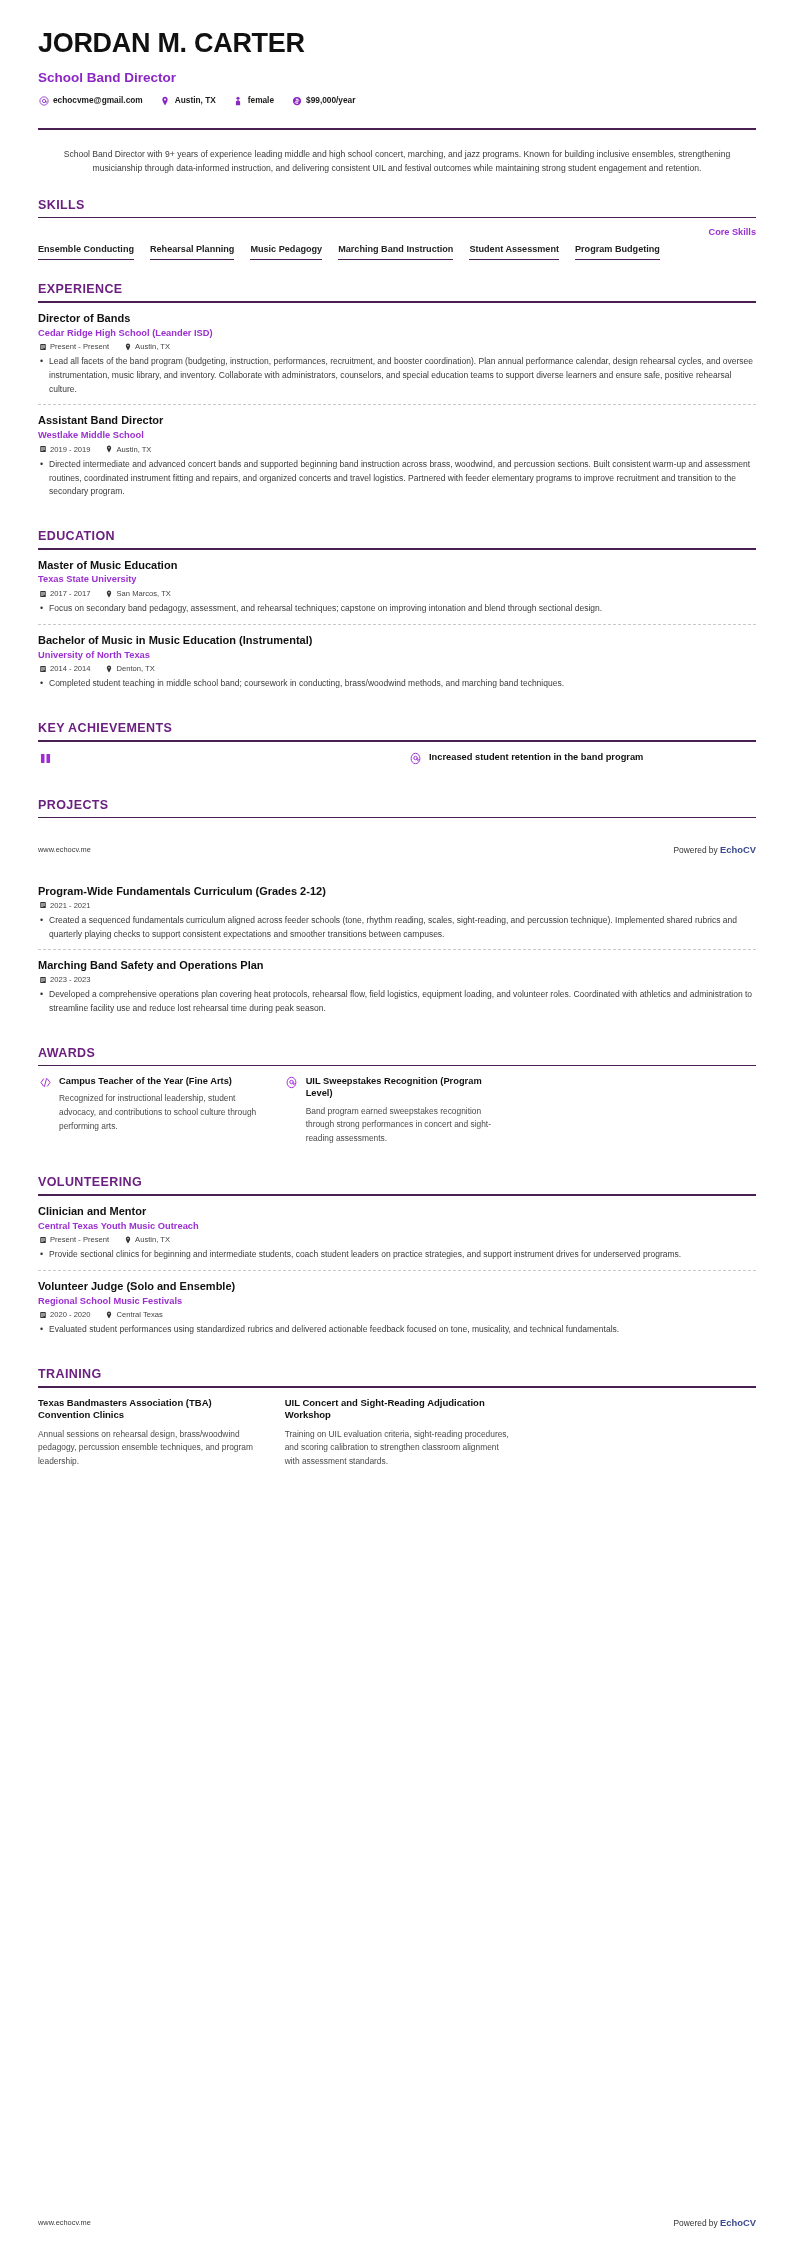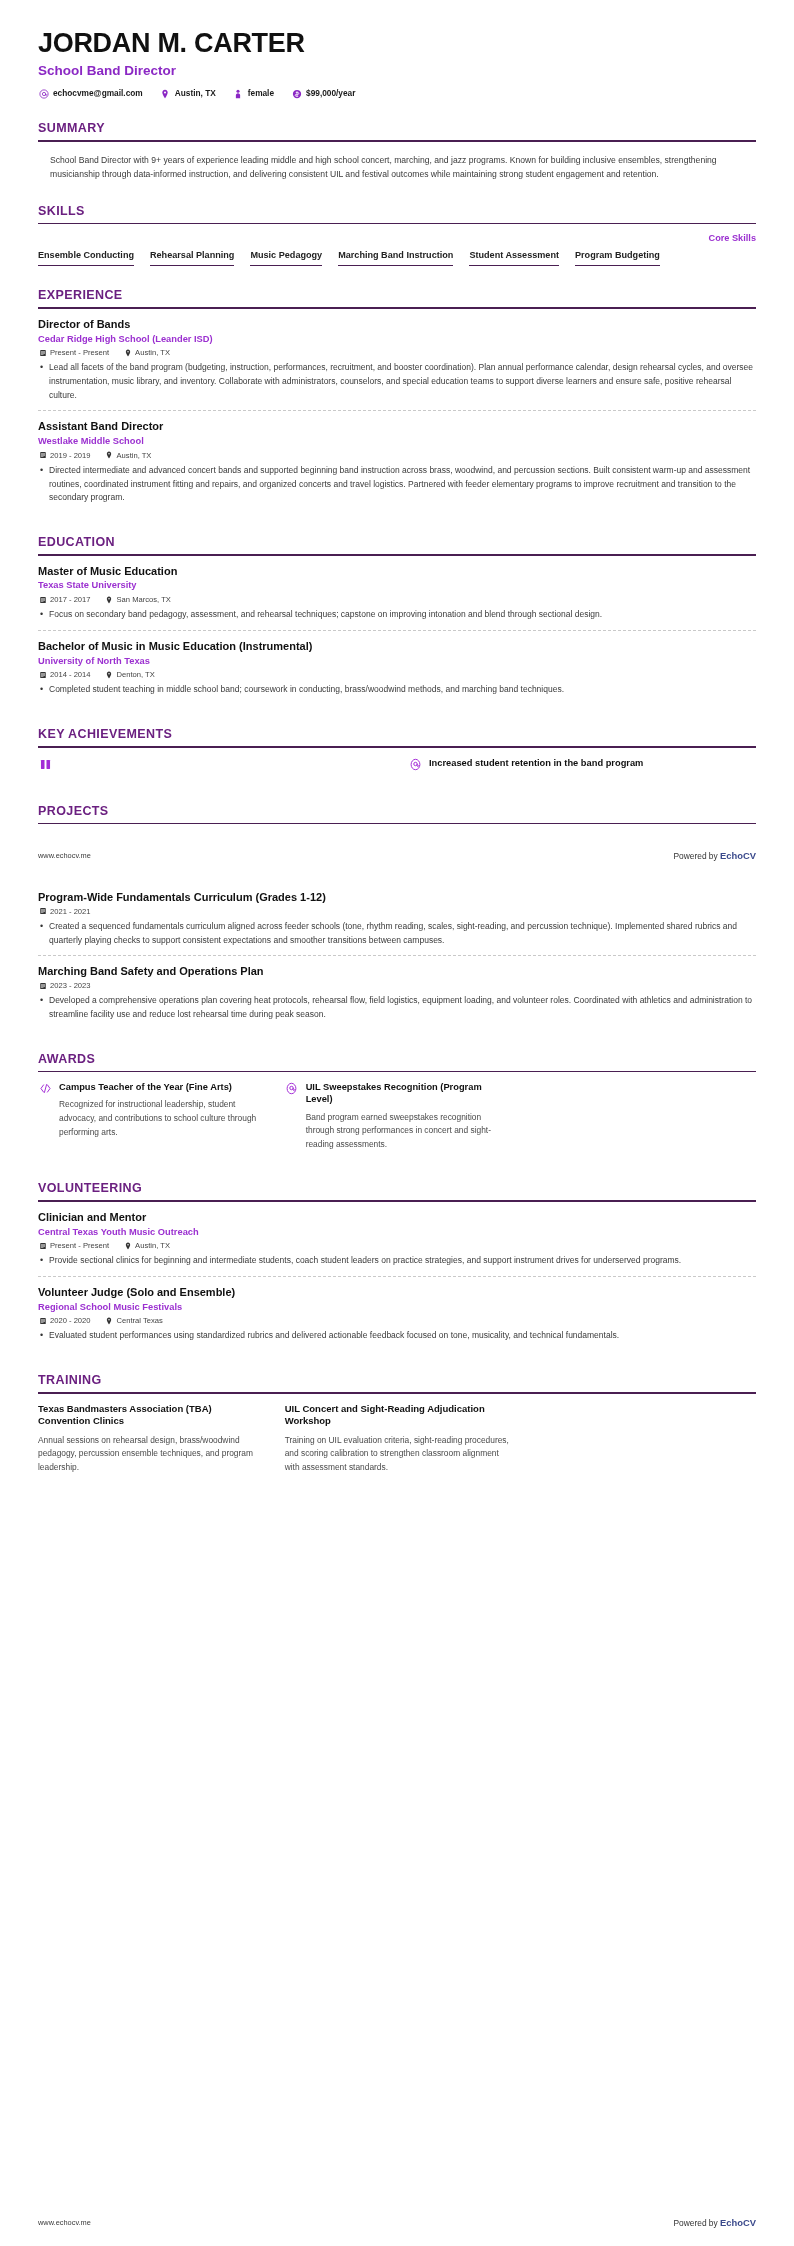--- a/index.html
+++ b/index.html
@@ -28,21 +28,21 @@
     font-weight: 700;
     letter-spacing: -0.3px;
     color: #111111;
     margin: 0 0 3px 0;
     line-height: 1.15;
   }
   .job-title {
     font-size: 13.5px;
     font-weight: 700;
     color: #8b28c4;
-    margin: 4px 0 9px 0;
+    margin: 11px 0 9px 0;
     line-height: 1.2;
   }
   .contact-row {
     display: flex;
     align-items: center;
     flex-wrap: wrap;
     gap: 0px;
     font-size: 8.3px;
     font-weight: 700;
     color: #1a1a1a;
@@ -78,21 +78,22 @@
     height: 1.6px;
     background: #4a1f52;
     width: 100%;
     margin-bottom: 9px;
   }
 
   .body-text {
     font-size: 8.6px;
     line-height: 1.62;
     color: #3a3a3a;
-    margin: 12px;
+    margin: 18px;
+    text-align: center;
   }
 
   
   .skills-group-label {
     font-size: 9.2px;
     font-weight: 700;
     color: #9b30d0;
     margin: 0 0 7px 0;
     text-align: right;
   }
@@ -292,21 +293,20 @@
               <circle cx="8" cy="8" r="6.6"></circle>
               <path d="M8 3.4v9.2M6 5.6h3.4a1.5 1.5 0 010 3H6.6a1.5 1.5 0 000 3H10" stroke="#fff" stroke-width="1.2" fill="none"></path>
             </svg>
           </span>
           <span>$99,000/year</span>
         </span>
       </div>
     </div>
 
     <div class="section">
-      <div class="section-title">SUMMARY</div>
       <div class="section-rule"></div>
       <p class="body-text">School Band Director with 9+ years of experience leading middle and high school concert, marching, and jazz programs. Known for building inclusive ensembles, strengthening musicianship through data-informed instruction, and delivering consistent UIL and festival outcomes while maintaining strong student engagement and retention.</p>
     </div>
 
     <div class="section">
       <div class="section-title">SKILLS</div>
       <div class="section-rule"></div>
       <div class="skills-group-label">Core Skills</div>
       <div class="skills-list">
         <span class="skill-chip">Ensemble Conducting</span>
@@ -493,21 +493,21 @@
     <span class="pf-brand">
       <span>Powered by</span>
       <span class="echo">EchoCV</span>
     </span>
   </div>
 
   <div class="inner">
 
     <div>
       <div class="entry">
-        <div class="entry-title">Program-Wide Fundamentals Curriculum (Grades 1-12)</div>
+        <div class="entry-title">Program-Wide Fundamentals Curriculum (Grades 2-12)</div>
         <div class="entry-meta">
           <span class="meta-item">
             <span class="ico">
               <svg width="8" height="8" viewBox="0 0 16 16" fill="currentColor">
                 <rect x="2.5" y="2.2" width="11" height="12" rx="1.2"></rect>
                 <rect x="4" y="4.4" width="8" height="1" fill="#fff"></rect>
                 <rect x="4" y="6.6" width="8" height="1" fill="#fff"></rect>
                 <rect x="4" y="8.8" width="8" height="1" fill="#fff"></rect>
                 <rect x="4" y="11" width="5" height="1" fill="#fff"></rect>
               </svg>

